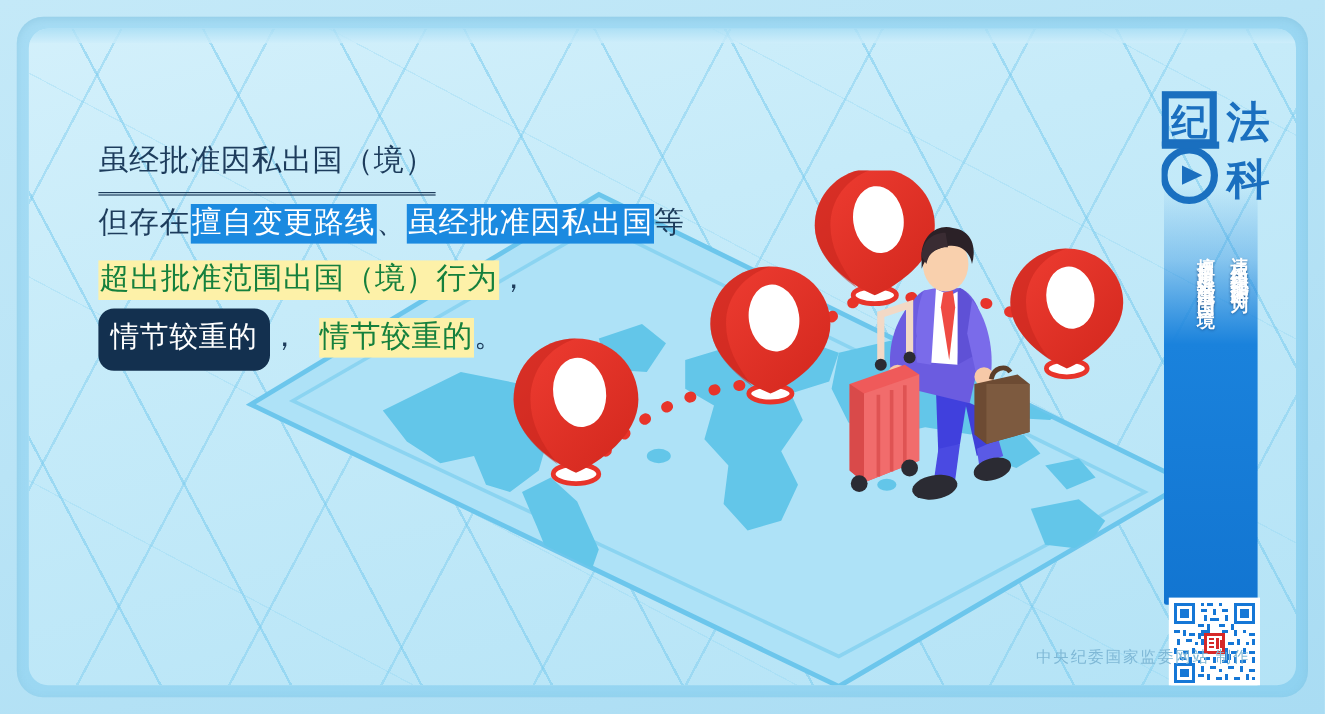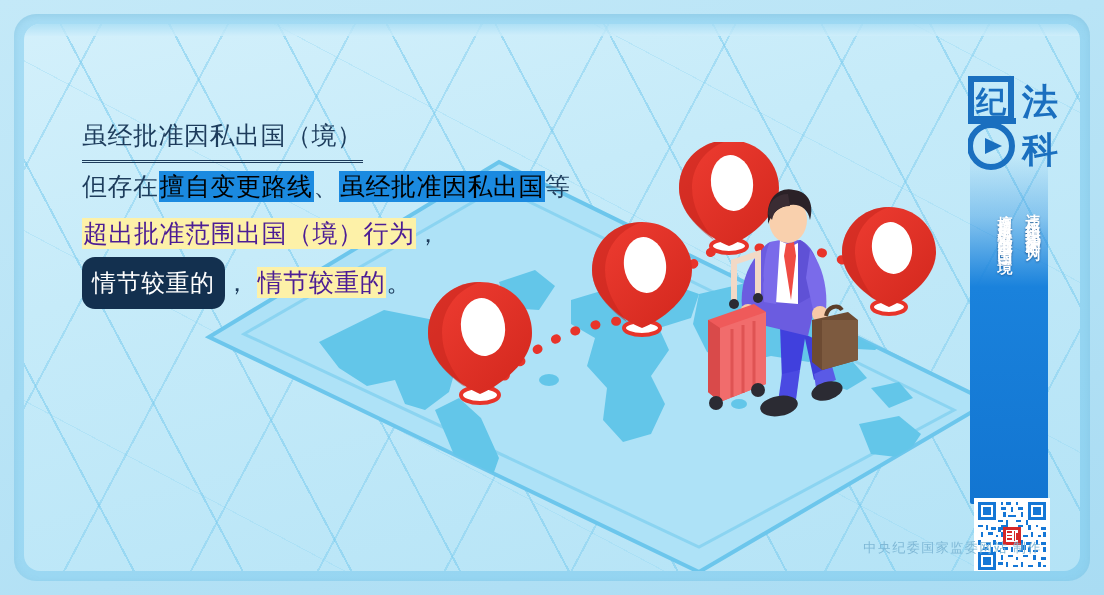--- a/index.html
+++ b/index.html
@@ -31,26 +31,26 @@
 
   
   .map-wrap{position:absolute;left:175px;top:118px;width:800px;height:440px;}
   .map-svg{position:absolute;left:0;top:0;}
 
   
   .traveler{position:absolute;left:672px;top:160px;width:180px;height:250px;}
 
   
   .text-block{position:absolute;left:58px;top:88px;width:620px;
-    font-family:Liberation Serif, serif;
+    font-family:Liberation Mono, monospace;
     color:#1d3c5c;}
   .tline{font-size:25px;line-height:47px;white-space:nowrap;letter-spacing:.5px;}
   .t-underline{display:inline-block;border-bottom:3px double #1d3c5c;padding-bottom:1px;}
-  .hl-blue{background:#1b8ae0;color:#000000;padding:2px 1px;}
-  .hl-yellow{background:#fdf1a8;color:#4c1d95;padding:2px 1px;}
+  .hl-blue{background:#1b8ae0;color:#ffffff;padding:2px 1px;}
+  .hl-yellow{background:#fdf1a8;color:#15803d;padding:2px 1px;}
   .badge-dark{display:inline-block;background:#13304f;color:#ffffff;
     border-radius:13px;padding:11px 10px;line-height:30px;font-size:24px;}
 
   
   .side{position:absolute;right:26px;top:22px;width:90px;height:500px;}
   .logo{position:absolute;left:4px;top:28px;width:96px;height:96px;}
   .vpanel{position:absolute;left:6px;top:108px;width:78px;height:350px;
     background:linear-gradient(180deg,rgba(22,129,220,0) 0%,rgba(22,129,220,.35) 18%,#1a82dc 38%,#1275d1 100%);
     border-radius:2px;}
   .vtext{position:absolute;top:48px;height:300px;

